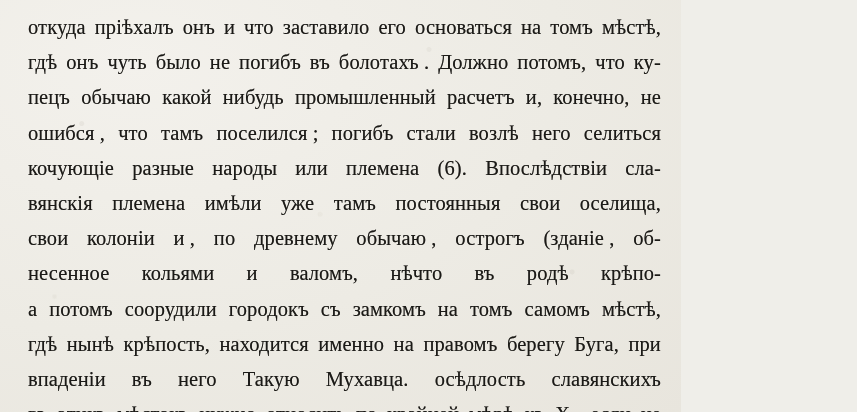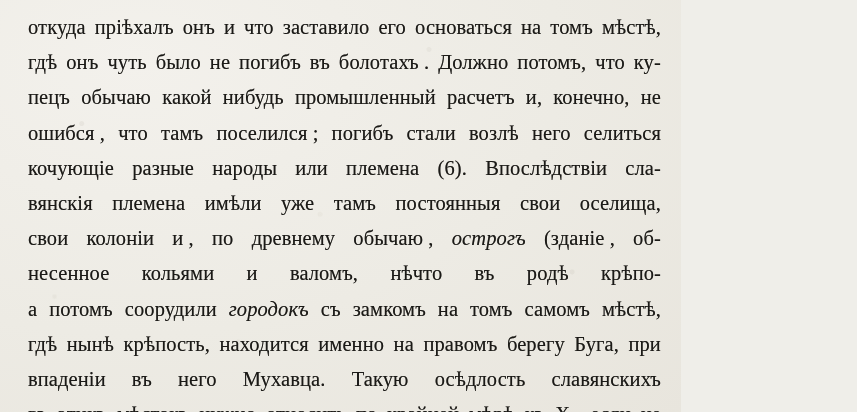--- a/index.html
+++ b/index.html
@@ -58,21 +58,20 @@
   .line > .ln-inner {
     display: flex;
     justify-content: space-between;
     width: 100%;
   }
   .w {
     display: inline-block;
     white-space: pre;
   }
   .ital {
-    font-style: italic;
   }
   .paren-note {
     display: inline-block;
     white-space: pre;
   }
 </style>
 </head>
 <body>
 
 <div class="page">
@@ -221,22 +220,22 @@
       <span class="w">Буга,</span>
       <span class="w">при</span>
     </span>
       </span>
 
     <span class="line">
         <span class="ln-inner">
       <span class="w">впаденiи</span>
       <span class="w">въ</span>
       <span class="w">него</span>
+      <span class="w">Такую</span>
       <span class="w">Мухавца.</span>
-      <span class="w">Такую</span>
       <span class="w">осѣдлость</span>
       <span class="w">славянскихъ</span>
     </span>
       </span>
 
     <span class="line">
         <span class="ln-inner">
       <span class="w">въ</span>
       <span class="w">этихъ</span>
       <span class="w">мѣстахъ</span>

